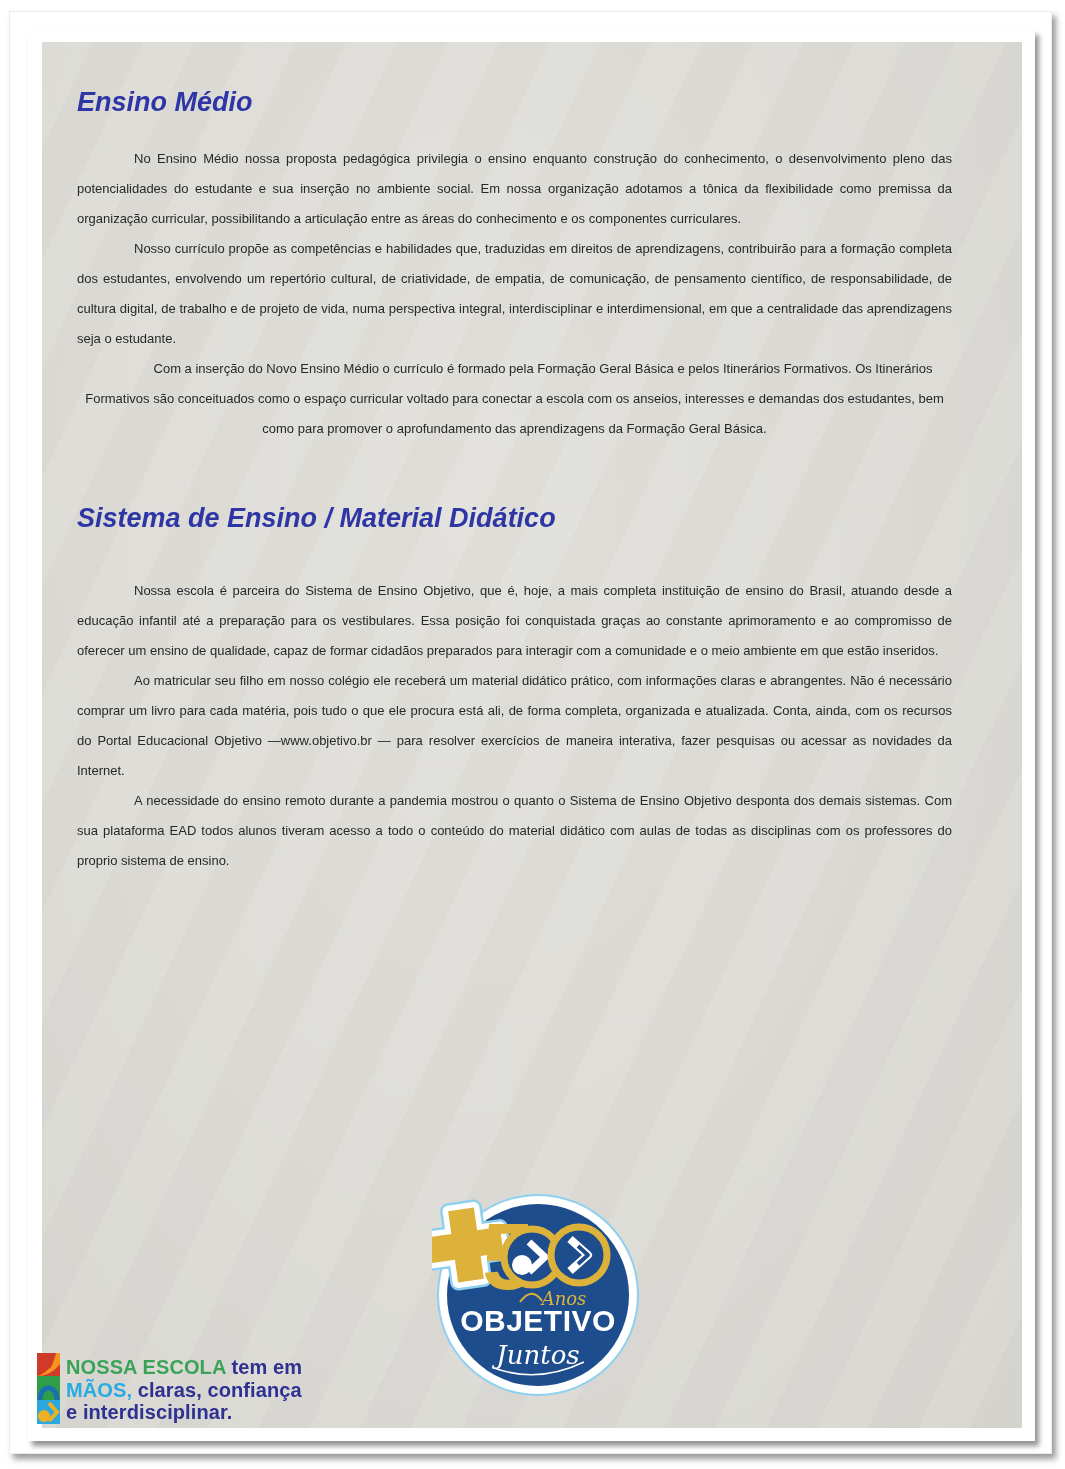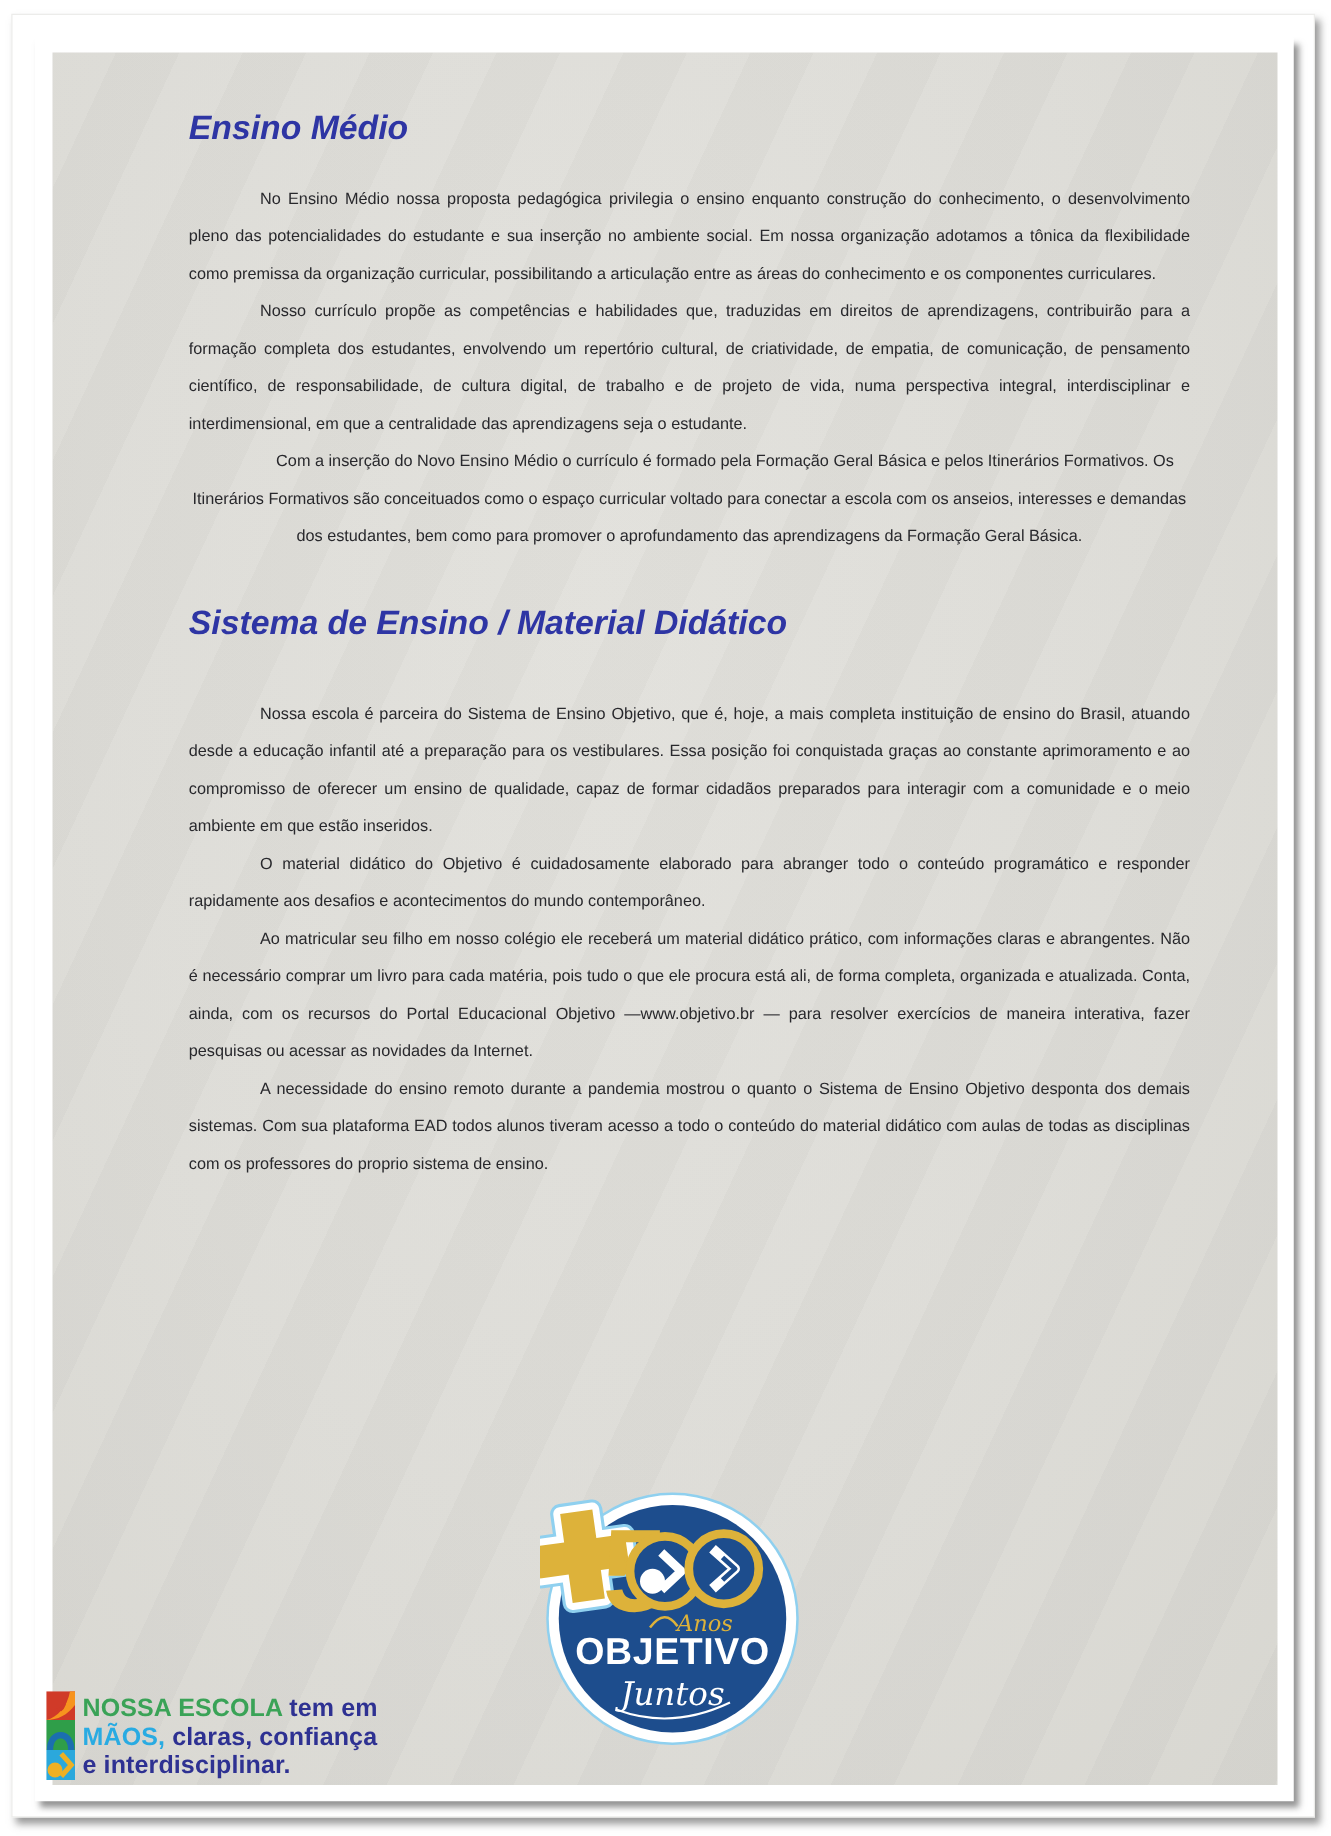--- a/index.html
+++ b/index.html
@@ -23,30 +23,30 @@
     width: 1007px; height: 1411px;
     background: #ffffff;
     box-shadow: 4px 5px 5px rgba(75,75,75,.6);
   }
   .content {
     position: absolute; left: 14px; top: 12px;
     width: 980px; height: 1386px;
     background:
       repeating-linear-gradient(115deg, rgba(255,255,255,.05) 0 46px, rgba(0,0,0,.012) 46px 92px),
       radial-gradient(ellipse at 45% 32%, #e1e0db 0%, #dcdbd6 55%, #d6d5cf 100%);
-    padding: 44px 70px 0 109px;
+    padding: 44px 70px 0 35px;
   }
   h2.h {
     font-family: "Liberation Sans", sans-serif;
     font-style: italic; font-weight: bold;
     font-size: 27px; line-height: 32px;
     color: #2e35a4;
     margin: 0 0 26px 0;
   }
-  h2.h.second { margin-top: 38px; margin-bottom: 42px; }
+  h2.h.second { margin-top: 58px; margin-bottom: 42px; }
   p.body-par {
     margin: 0;
     font-size: 13px; line-height: 30px;
     color: #28282c;
     text-align: justify;
     text-indent: 57px;
   }
   p.body-par.rag { text-align: center; }
   .logo-wrap {
     position: absolute;
@@ -80,21 +80,20 @@
       <section>
         <h2 class="h">Ensino Médio</h2>
         <p class="body-par">No Ensino Médio nossa proposta pedagógica privilegia o ensino enquanto construção do conhecimento, o desenvolvimento pleno das potencialidades do estudante e sua inserção no ambiente social. Em nossa organização adotamos a tônica da flexibilidade como premissa da organização curricular, possibilitando a articulação entre as áreas do conhecimento e os componentes curriculares.</p>
         <p class="body-par">Nosso currículo propõe as competências e habilidades que, traduzidas em direitos de aprendizagens, contribuirão para a formação completa dos estudantes, envolvendo um repertório cultural, de criatividade, de empatia, de comunicação, de pensamento científico, de responsabilidade, de cultura digital, de trabalho e de projeto de vida, numa perspectiva integral, interdisciplinar e interdimensional, em que a centralidade das aprendizagens seja o estudante.</p>
         <p class="body-par rag">Com a inserção do Novo Ensino Médio o currículo é formado pela Formação Geral Básica e pelos Itinerários Formativos. Os Itinerários Formativos são conceituados como o espaço curricular voltado para conectar a escola com os anseios, interesses e demandas dos estudantes, bem como para promover o aprofundamento das aprendizagens da Formação Geral Básica.</p>
       </section>
 
       <section>
         <h2 class="h second">Sistema de Ensino / Material Didático</h2>
         <p class="body-par">Nossa escola é parceira do Sistema de Ensino Objetivo, que é, hoje, a mais completa instituição de ensino do Brasil, atuando desde a educação infantil até a preparação para os vestibulares. Essa posição foi conquistada graças ao constante aprimoramento e ao compromisso de oferecer um ensino de qualidade, capaz de formar cidadãos preparados para interagir com a comunidade e o meio ambiente em que estão inseridos.</p>
-        <p class="body-par">O material didático do Objetivo é cuidadosamente elaborado para abranger todo o conteúdo programático e responder rapidamente aos desafios e acontecimentos do mundo contemporâneo.</p>
         <p class="body-par">Ao matricular seu filho em nosso colégio ele receberá um material didático prático, com informações claras e abrangentes. Não é necessário comprar um livro para cada matéria, pois tudo o que ele procura está ali, de forma completa, organizada e atualizada. Conta, ainda, com os recursos do Portal Educacional Objetivo —www.objetivo.br — para resolver exercícios de maneira interativa, fazer pesquisas ou acessar as novidades da Internet.</p>
         <p class="body-par">A necessidade do ensino remoto durante a pandemia mostrou o quanto o Sistema de Ensino Objetivo desponta dos demais sistemas. Com sua plataforma EAD todos alunos tiveram acesso a todo o conteúdo do material didático com aulas de todas as disciplinas com os professores do proprio sistema de ensino.</p>
       </section>
 
       <div class="logo-wrap">
         <svg viewBox="0 0 212 212" width="212" height="212">
 
           <circle cx="106" cy="105" r="101" fill="#8fd0ef"></circle>
           <circle cx="106" cy="105" r="99" fill="#ffffff"></circle>
           <circle cx="106" cy="105" r="91" fill="#1d4d8d"></circle>

